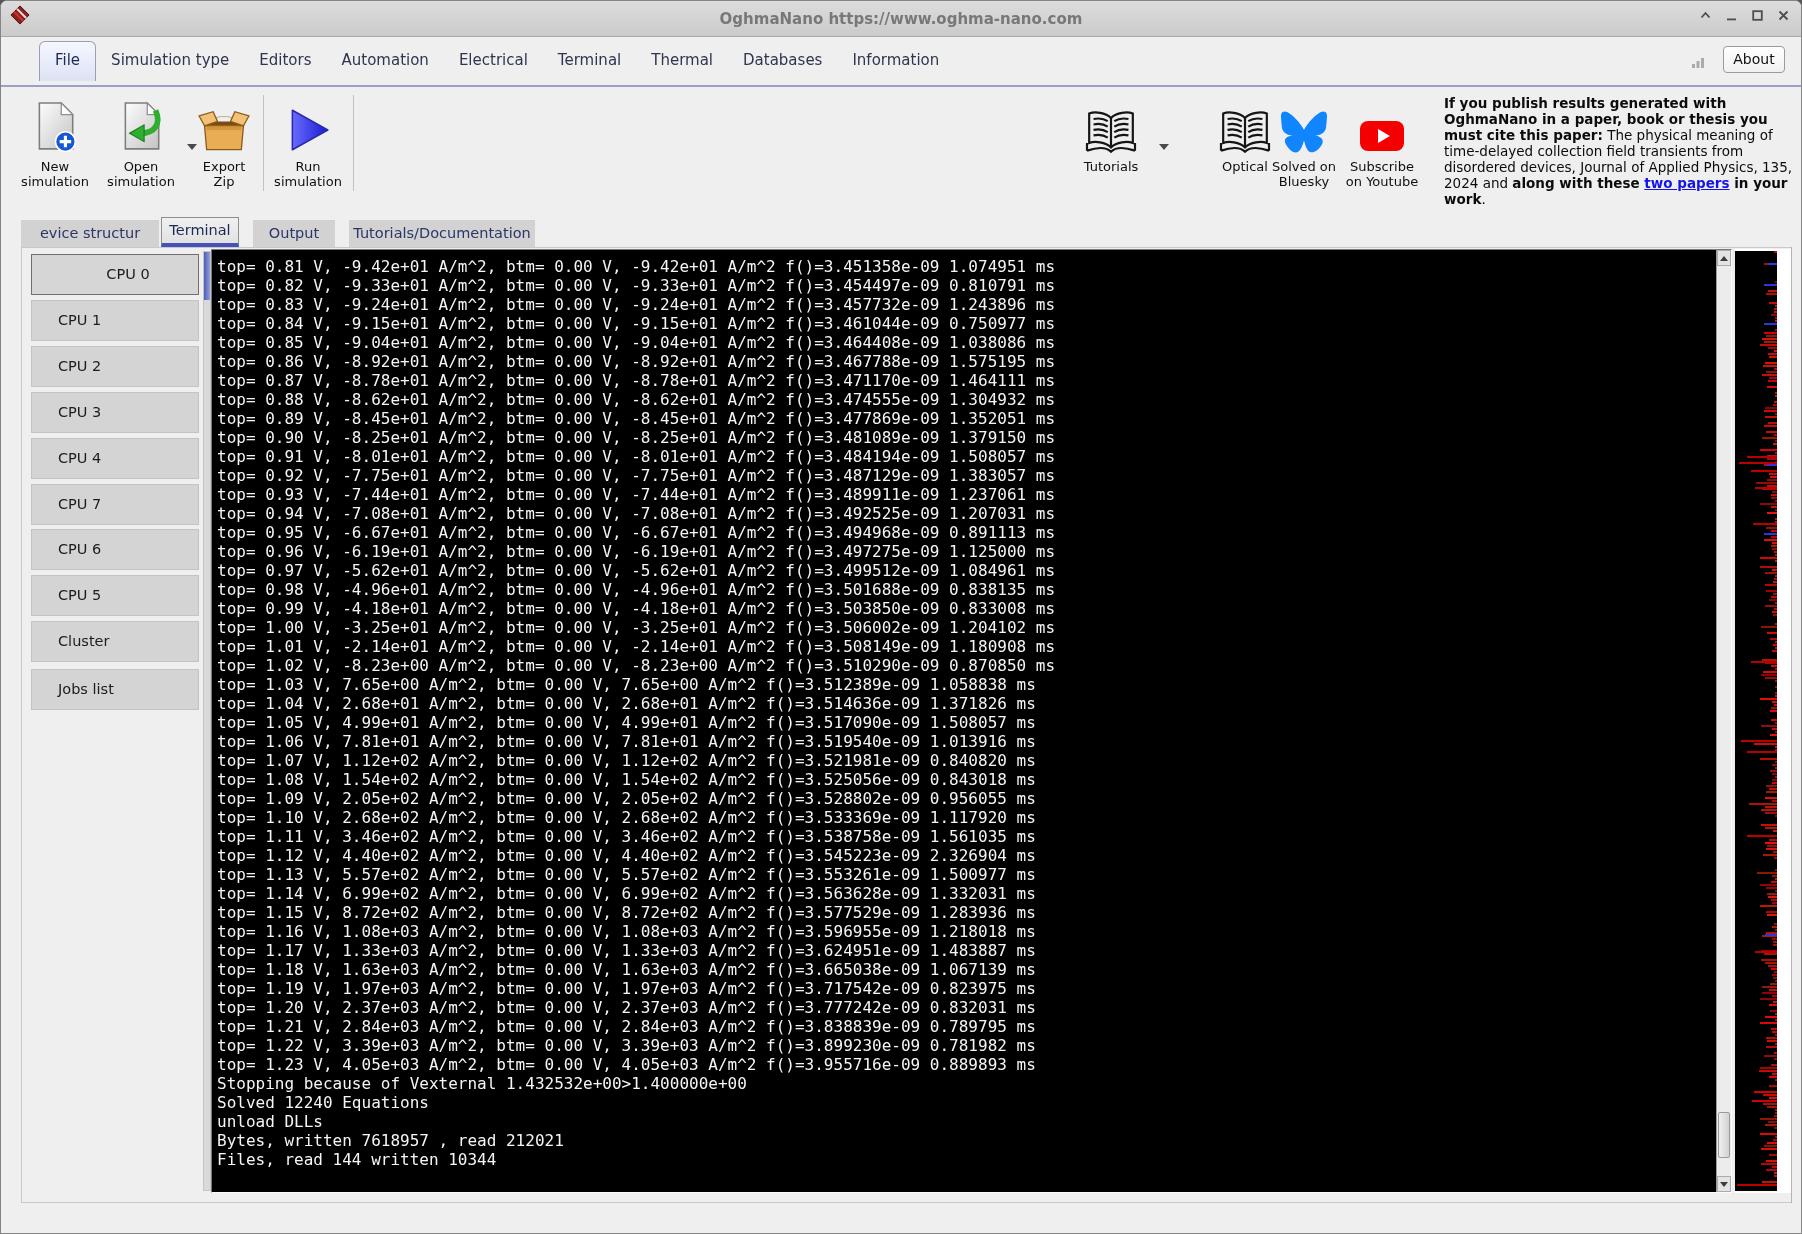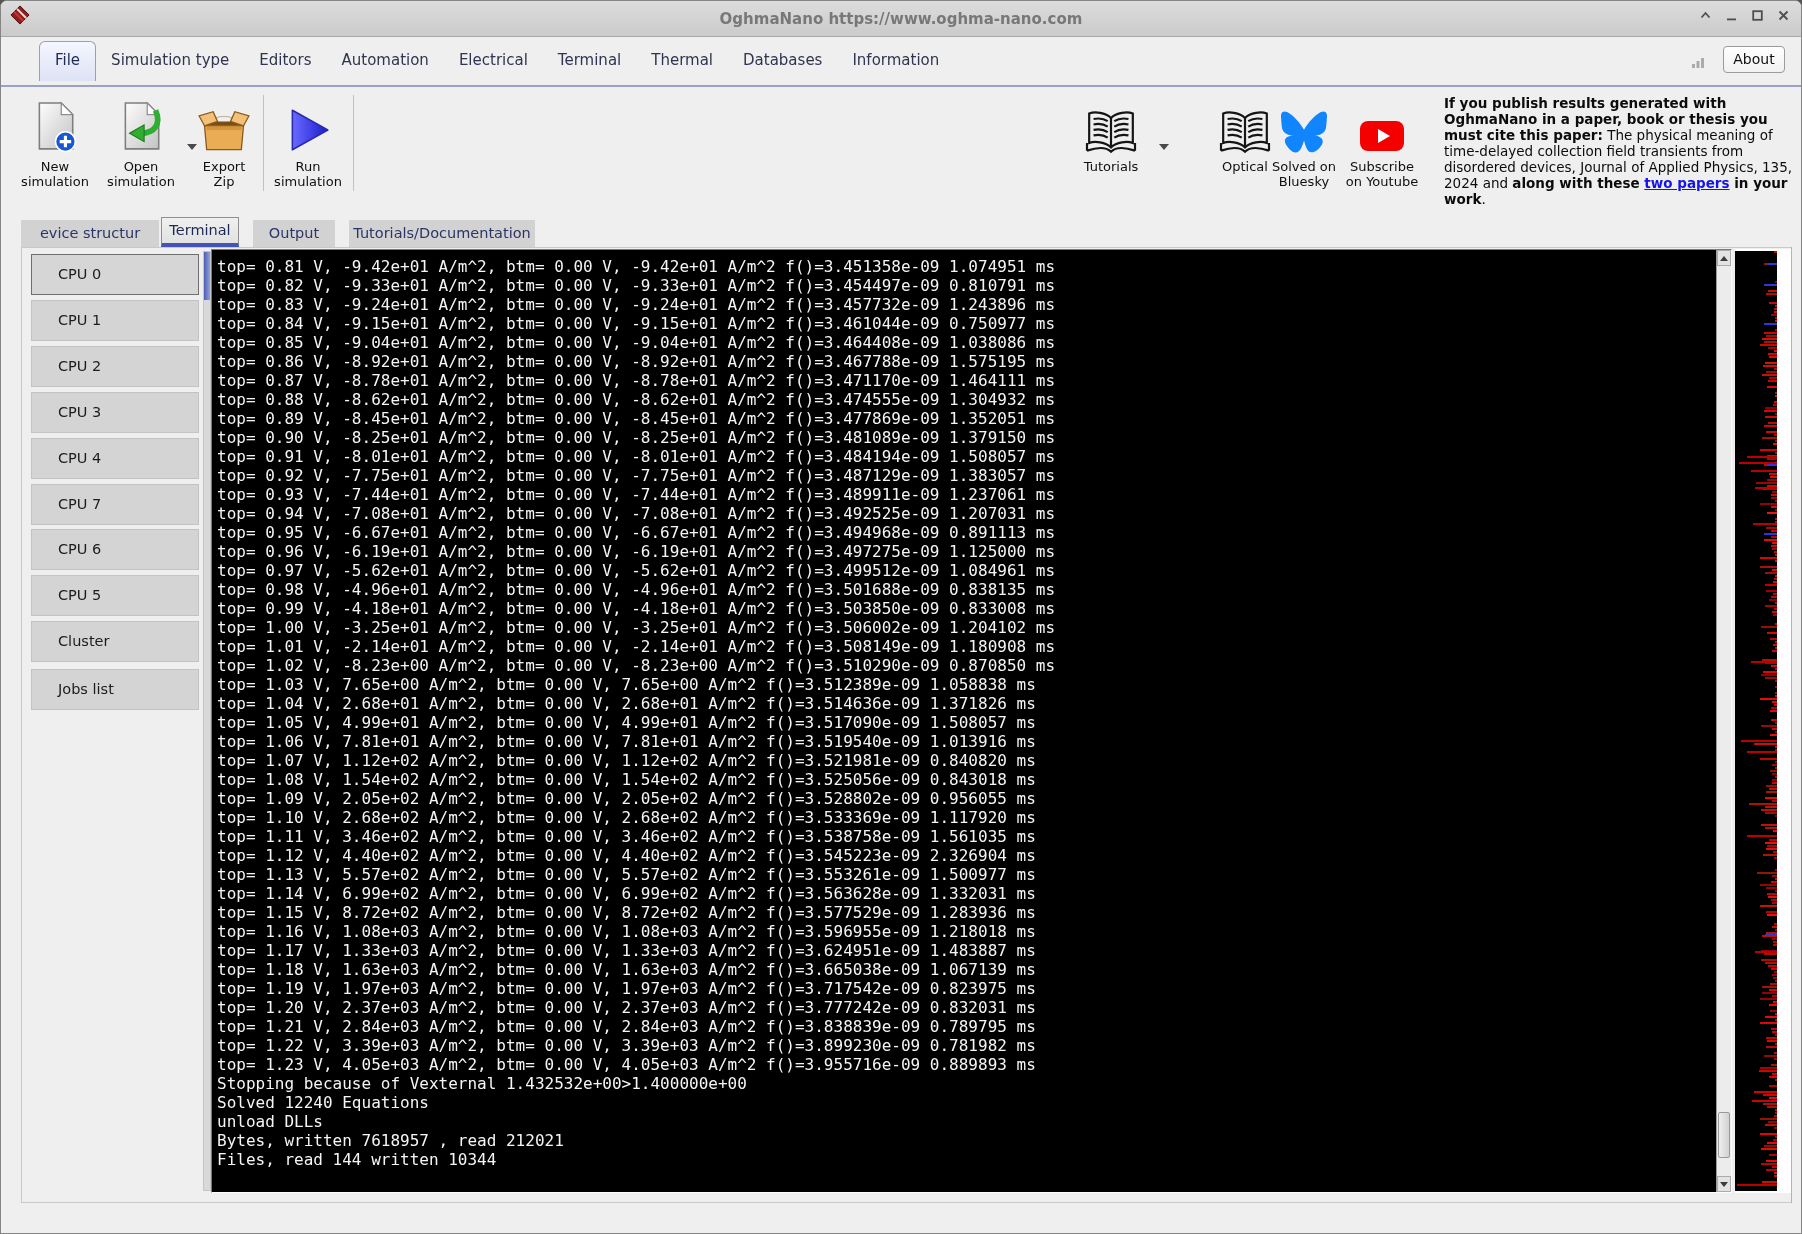--- a/index.html
+++ b/index.html
@@ -318,21 +318,21 @@
   <div id="tabbar">
       <div class="tab" style="left: 20px; width: 138px;">evice structur</div>
       <div class="tab active" style="left: 160px; width: 78px;">Terminal</div>
       <div class="tab" style="left: 252px; width: 82px;">Output</div>
       <div class="tab" style="left: 348px; width: 186px;">Tutorials/Documentation</div>
     </div>
 
   <div class="panel-edge"></div>
 
   <div id="sidebar">
-      <div class="side-btn selected" style="top: 253px;">CPU 0</div>
+      <div class="side-btn selected" style="top: 253px; text-align: center;">CPU 0</div>
       <div class="side-btn" style="top: 299px;">CPU 1</div>
       <div class="side-btn" style="top: 345px;">CPU 2</div>
       <div class="side-btn" style="top: 391px;">CPU 3</div>
       <div class="side-btn" style="top: 437px;">CPU 4</div>
       <div class="side-btn" style="top: 483px;">CPU 7</div>
       <div class="side-btn" style="top: 528px;">CPU 6</div>
       <div class="side-btn" style="top: 574px;">CPU 5</div>
       <div class="side-btn" style="top: 620px;">Cluster</div>
       <div class="side-btn" style="top: 668px;">Jobs list</div>
     </div>

